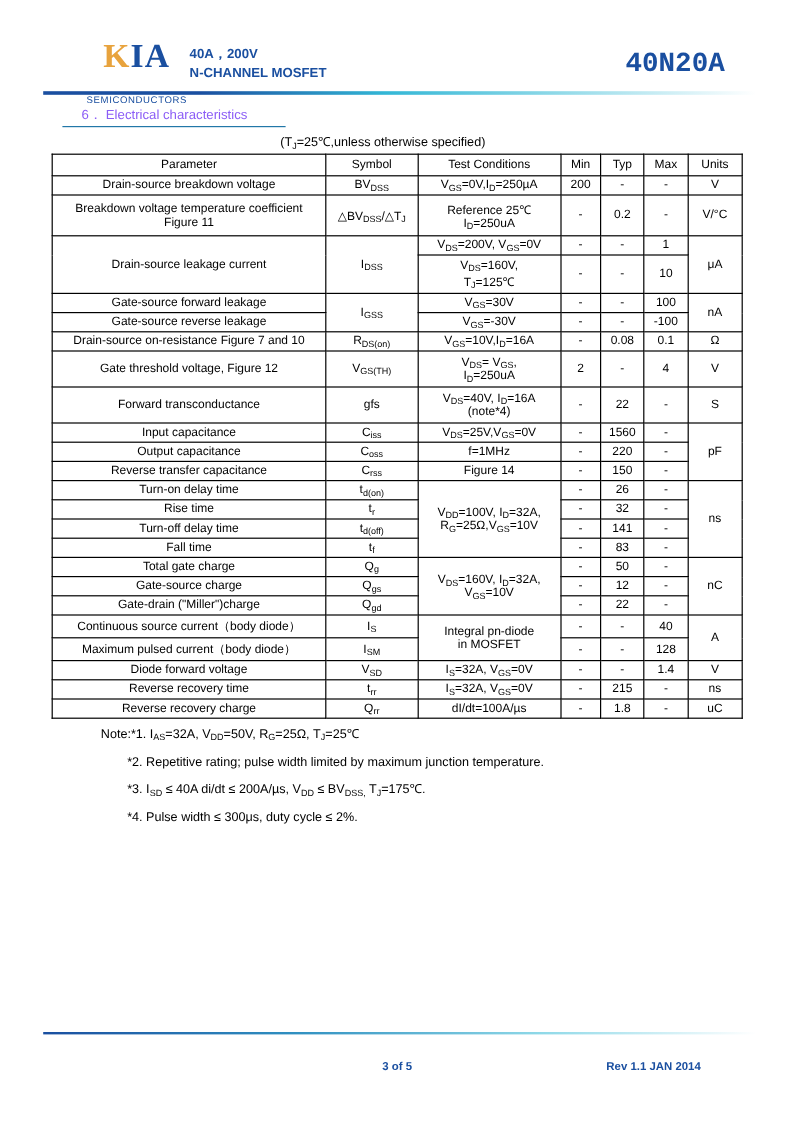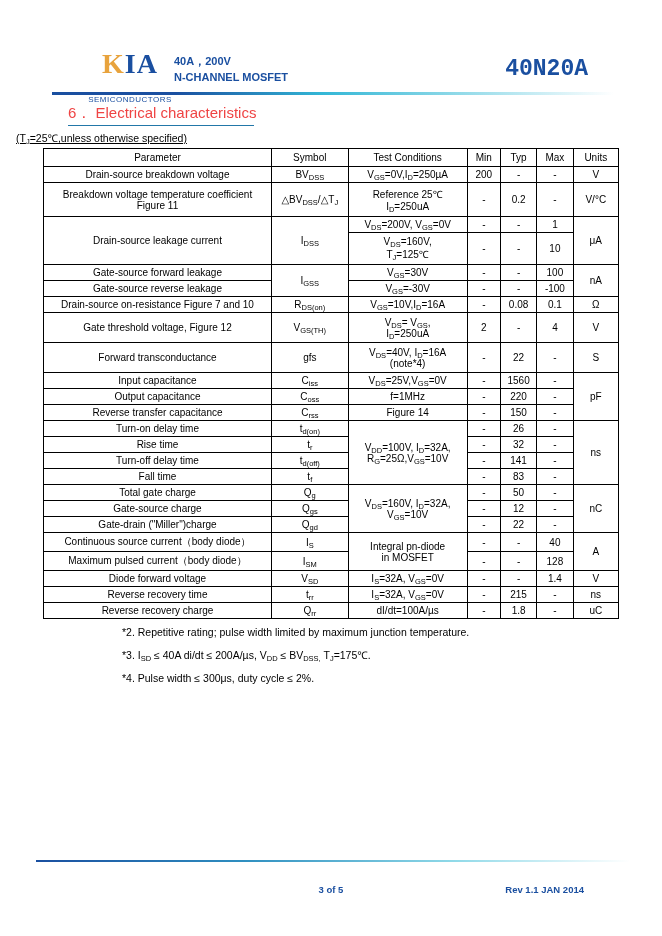--- a/index.html
+++ b/index.html
@@ -7,21 +7,21 @@
     margin: 0; padding: 0;
     width: 662px; height: 936px;
     background: #ffffff;
     font-family: "Liberation Sans", sans-serif;
   }
   .page {
     position: relative;
     width: 662px;
     height: 936px;
     background: #fff;
-    padding: 16px;
+    padding: 0;
   }
 
   
   .header {
     position: relative;
     height: 72px;
     padding: 18px 32px 0 32px;
   }
   .logo-block {
     position: absolute;
@@ -67,38 +67,37 @@
     position: absolute;
     left: 36px;
     right: 32px;
     top: 76px;
     height: 3px;
     background: linear-gradient(to right, #1a4fa0 0%, #1a4fa0 22%, #33b7d6 48%, #8fd9e8 72%, #ffffff 100%);
   }
 
   
   .section-title {
-    margin: 16px 0 2px 52px;
-    font-size: 15px;
-    color: #ef4444;
+    margin: 16px 0 2px 68px;
+    font-size: 11px;
+    color: #8b5cf6;
     font-family: "Liberation Sans", sans-serif;
   }
   .section-rule {
     margin: 2px 0 0 52px;
     width: 186px;
     height: 1px;
     background: #2277a8;
   }
 
   .cond-note {
-    text-align: left;
+    text-align: center;
     font-size: 10.5px;
-    margin: 5px 36px 3px 0;
+    margin: 5px 36px 3px 12px;
     color: #000;
-    text-decoration: underline;
   }
 
   
   table.spec {
     border-collapse: collapse;
     margin: 0 auto;
     width: 576px;
     font-size: 10px;
     color: #000;
     table-layout: fixed;
@@ -427,20 +426,21 @@
         <td class="c">dI/dt=100A/µs</td>
         <td class="c">-</td>
         <td class="c">1.8</td>
         <td class="c">-</td>
         <td class="c">uC</td>
       </tr>
     </tbody>
   </table>
 
   <div class="notes">
+    <div class="n1">Note:*1. I<sub>AS</sub>=32A, V<sub>DD</sub>=50V, R<sub>G</sub>=25Ω, T<sub>J</sub>=25℃</div>
     <div class="ni">*2. Repetitive rating; pulse width limited by maximum junction temperature.</div>
     <div class="ni">*3. I<sub>SD</sub> ≤ 40A di/dt ≤ 200A/µs, V<sub>DD</sub> ≤ BV<sub>DSS,</sub> T<sub>J</sub>=175℃.</div>
     <div class="ni">*4. Pulse width ≤ 300μs, duty cycle ≤ 2%.</div>
   </div>
 
   <div class="footer-rule"></div>
   <div class="footer">
     <span class="page-no">3 of 5</span>
     <span class="rev">Rev 1.1 JAN 2014</span>
   </div>

